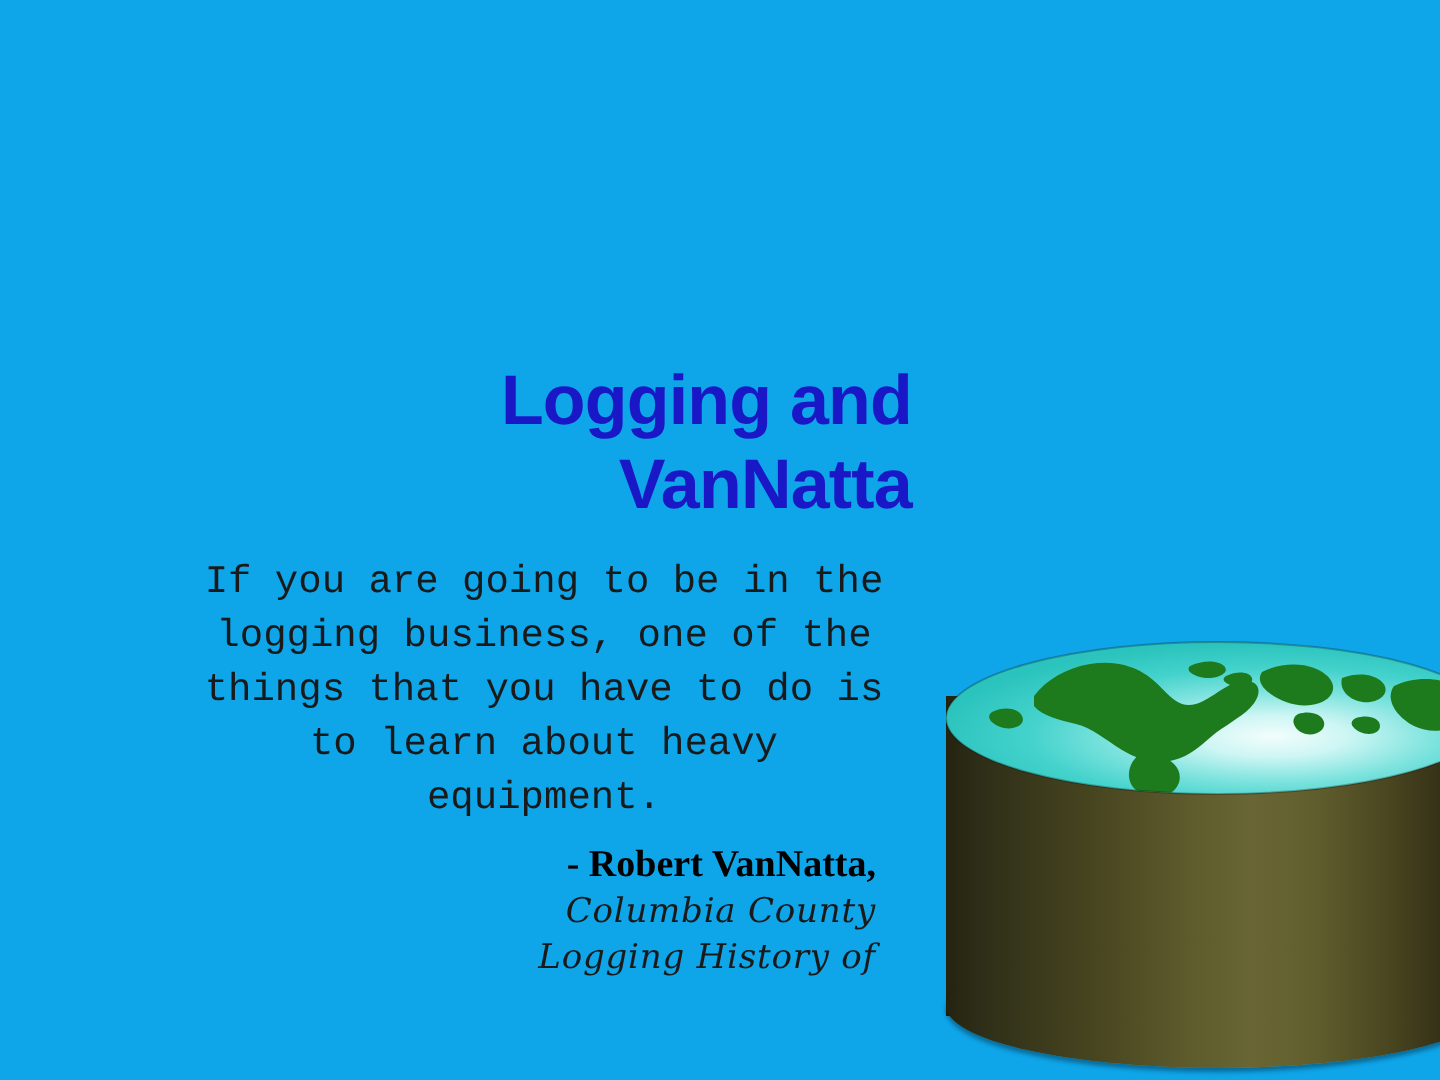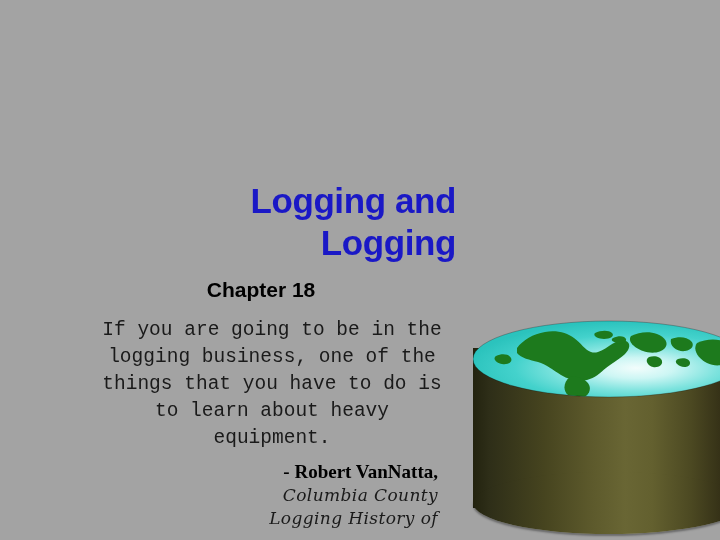--- a/index.html
+++ b/index.html
@@ -8,21 +8,21 @@
     padding: 0;
     background: #ffffff;
   }
   body {
     font-family: "Liberation Sans", sans-serif;
   }
   .slide {
     position: relative;
     width: 720px;
     height: 540px;
-    background: #a3a3a3;
+    background: #0ea5e9;
     overflow: hidden;
   }
 
   
   .text-block {
     position: absolute;
     left: 80px;
     top: 180px;
     width: 376px;
   }
@@ -160,24 +160,23 @@
 </style>
 </head>
 <body>
 
 <div class="slide">
 
   <div class="text-block">
 
     <h1 class="title">
       <span class="title-line">Logging and</span>
-      <span class="title-line">Logging</span>
+      <span class="title-line">VanNatta</span>
     </h1>
 
-    <div class="chapter">Chapter 18</div>
 
     <p class="quote">If you are going to be in the logging business, one of the things that you have to do is to learn about heavy equipment.</p>
 
     <div class="attribution">
       <span class="attr-author">- Robert VanNatta,</span>
       <span class="attr-work">Columbia County</span>
       <span class="attr-work">Logging History of</span>
     </div>
 
   </div>

